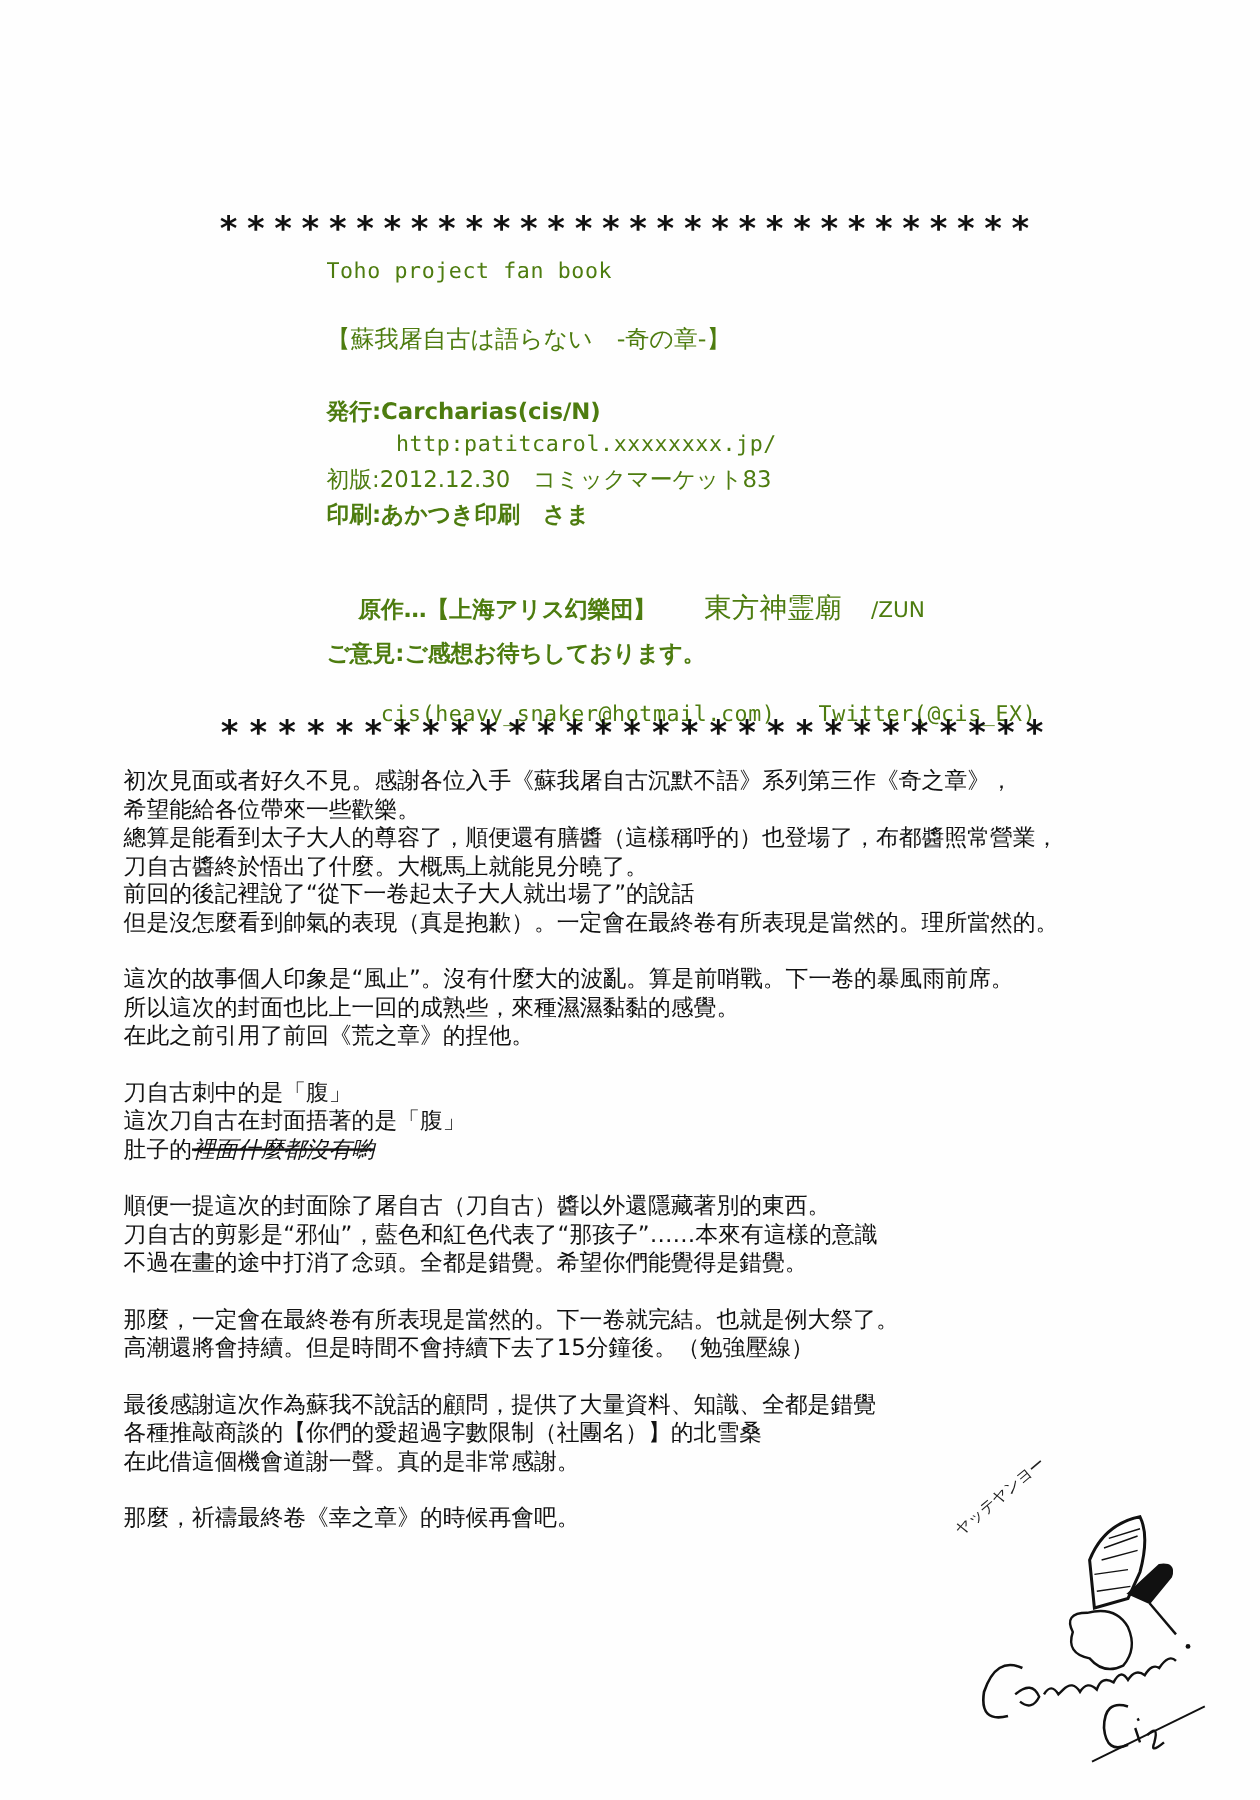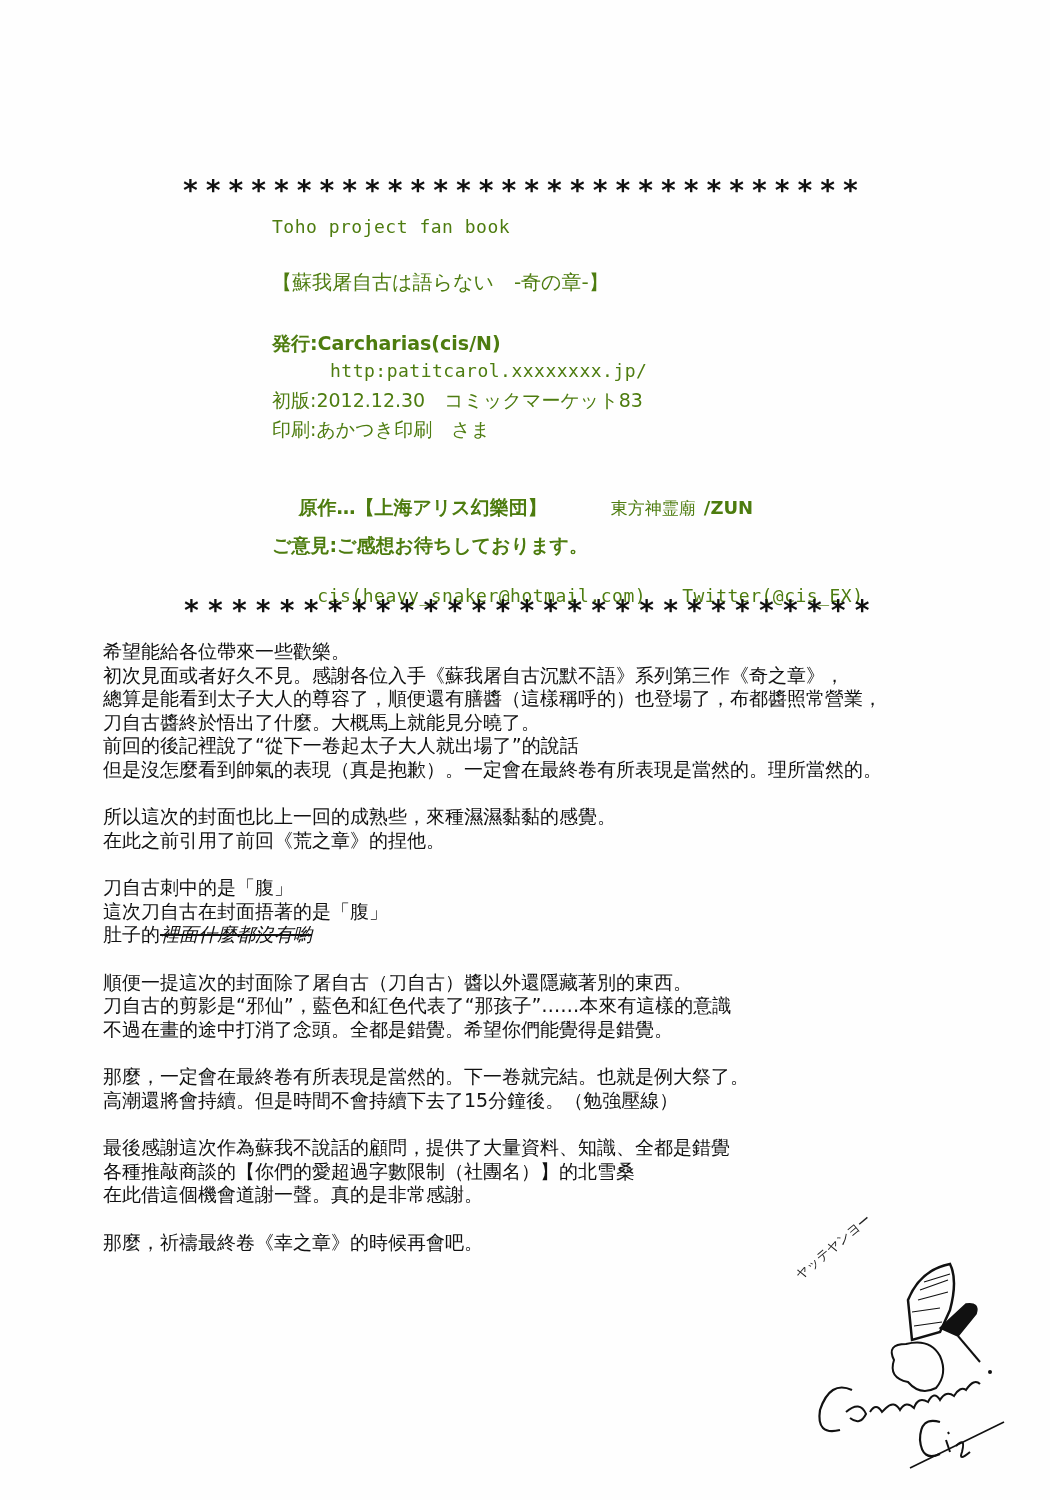--- a/index.html
+++ b/index.html
@@ -53,32 +53,32 @@
     .mono-line {
       font-family: "DejaVu Sans Mono", monospace;
       font-size: 18px;
       letter-spacing: 0.5px;
     }
     .line-toho { top: 216px; }
     .line-title { top: 271px; font-size: 20px; }
     .line-publisher { top: 332px; font-weight: bold; }
     .line-url { top: 360px; left: 330px; }
     .line-first-edition { top: 389px; }
-    .line-printer { top: 418px; }
+    .line-printer { top: 418px; font-weight: bold; }
     .line-original { top: 474px; font-weight: bold; }
     .line-original .game-title {
-      font-size: 17px;
-      margin-left: 64px;
+      font-size: 23px;
+      margin-left: 40px;
       font-weight: normal;
       text-align: center;
     }
     .line-original .zun {
       font-size: 18px;
-      margin-left: 8px;
-      font-weight: bold;
+      margin-left: 24px;
+      font-weight: normal;
     }
     .line-feedback { top: 534px; font-weight: bold; }
     .line-contact { top: 563px; }
     .line-contact .twitter { margin-left: 36px; }
 
     .body-text {
       position: absolute;
       left: 103px;
       top: 640px;
       width: 930px;
@@ -151,30 +151,31 @@
   <div class="colophon-line line-feedback">ご意見:ご感想お待ちしております。</div>
   <div class="colophon-line mono-line line-contact">
     <span>cis(heavy_snaker@hotmail.com)</span><span class="twitter">Twitter(@cis_EX)</span>
   </div>
 
   <div class="stars stars-bottom">*****************************</div>
 
   <div class="body-text">
 
     <div class="para">
+      <span class="ln">初次見面或者好久不見。感謝各位入手《蘇我屠自古沉默不語》系列第三作《奇之章》，</span>
       <span class="ln">希望能給各位帶來一些歡樂。</span>
-      <span class="ln">初次見面或者好久不見。感謝各位入手《蘇我屠自古沉默不語》系列第三作《奇之章》，</span>
       <span class="ln">總算是能看到太子大人的尊容了，順便還有膳醬（這樣稱呼的）也登場了，布都醬照常營業，</span>
       <span class="ln">刀自古醬終於悟出了什麼。大概馬上就能見分曉了。</span>
       <span class="ln">前回的後記裡說了“從下一卷起太子大人就出場了”的說話</span>
       <span class="ln">但是沒怎麼看到帥氣的表現（真是抱歉）。一定會在最終卷有所表現是當然的。理所當然的。</span>
     </div>
     <span class="gap"></span>
 
     <div class="para">
+      <span class="ln">這次的故事個人印象是“風止”。沒有什麼大的波亂。算是前哨戰。下一卷的暴風雨前席。</span>
       <span class="ln">所以這次的封面也比上一回的成熟些，來種濕濕黏黏的感覺。</span>
       <span class="ln">在此之前引用了前回《荒之章》的捏他。</span>
     </div>
     <span class="gap"></span>
 
     <div class="para">
       <span class="ln">刀自古刺中的是「腹」</span>
       <span class="ln">這次刀自古在封面捂著的是「腹」</span>
       <span class="ln"><span>肚子的</span><span class="strike">裡面什麼都沒有喲</span></span>
     </div>

